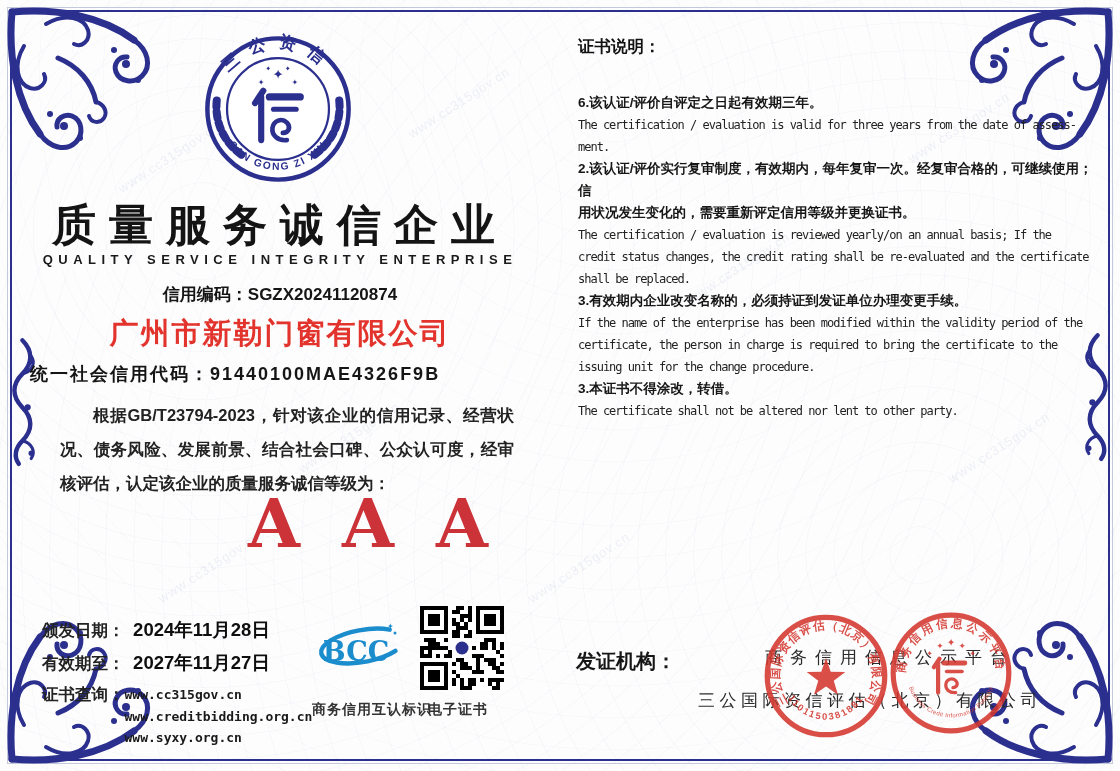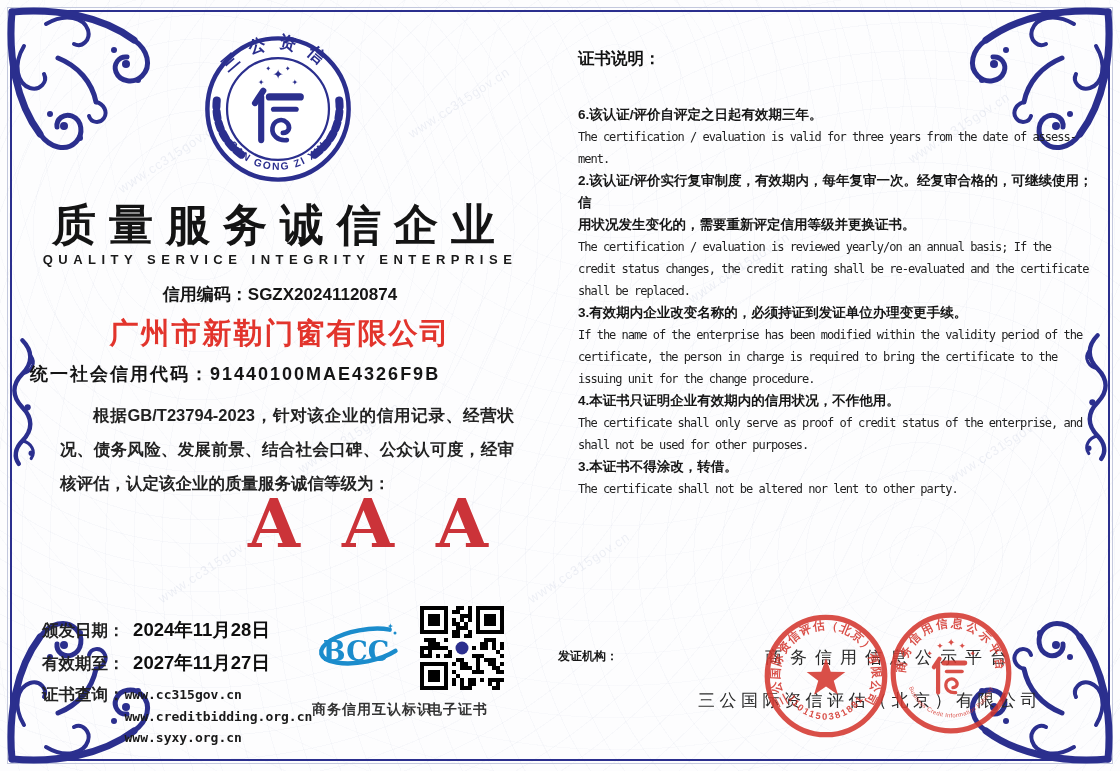--- a/index.html
+++ b/index.html
@@ -33,24 +33,24 @@
   .row-issue{top:617px;}
   .row-valid{top:650px;}
   .row-query{top:684px;display:flex;}
   .url-list{margin:0;padding:0;list-style:none;font-family:"DejaVu Sans Mono",monospace;font-size:13px;font-weight:600;color:#1a1a1a;line-height:21.5px;}
   .bcc-block{position:absolute;left:300px;top:616px;width:110px;text-align:center;}
   .qr-block{position:absolute;left:419px;top:606px;width:86px;text-align:center;}
   .small-caption{position:absolute;top:701px;font-size:14px;color:#333;font-weight:600;letter-spacing:1px;white-space:nowrap;}
   .cap-bcc{left:312px;}
   .cap-qr{left:428px;}
   .right-col{position:absolute;left:578px;top:36px;width:522px;}
-  .instr-heading{font-size:16.5px;font-weight:700;color:#111;margin:12px 0 34px 0;}
+  .instr-heading{font-size:16.5px;font-weight:700;color:#111;margin:0 0 34px 0;}
   .instr-item .zh{font-size:13.5px;font-weight:600;color:#161616;line-height:22px;white-space:pre-line;}
   .instr-item .en{font-family:"DejaVu Sans Mono",monospace;font-size:12px;letter-spacing:-1px;color:#222;line-height:22px;white-space:pre-line;}
-  .issuer-label{position:absolute;left:558px;top:648px;font-size:12px;font-weight:600;color:#161616;text-align:right;}
+  .issuer-label{position:absolute;left:576px;top:648px;font-size:20px;font-weight:600;color:#161616;text-align:right;}
   .issuer-line1{position:absolute;left:765px;top:646px;font-size:17px;letter-spacing:8px;color:#2a2a2a;font-weight:500;white-space:nowrap;z-index:1;}
   .issuer-line2{position:absolute;left:698px;top:689px;font-size:17px;letter-spacing:4.5px;color:#2a2a2a;font-weight:500;white-space:nowrap;z-index:1;}
   .seal{position:absolute;opacity:.87;z-index:2;}
   .seal1{left:762px;top:612px;}
   .seal2{left:888px;top:610px;}
   .svgdefs{position:absolute;width:0;height:0;overflow:hidden;}
 </style>
 </head>
 <body>
 
@@ -345,25 +345,20 @@
 credit status changes, the credit rating shall be re-evaluated and the certificate
 shall be replaced.</div>
     </div>
     <div class="instr-item">
       <div class="zh">3.有效期内企业改变名称的，必须持证到发证单位办理变更手续。</div>
       <div class="en">If the name of the enterprise has been modified within the validity period of the
 certificate, the person in charge is required to bring the certificate to the
 issuing unit for the change procedure.</div>
     </div>
     <div class="instr-item">
-      <div class="zh">4.本证书只证明企业有效期内的信用状况，不作他用。</div>
-      <div class="en">The certificate shall only serve as proof of credit status of the enterprise, and
-shall not be used for other purposes.</div>
-    </div>
-    <div class="instr-item">
       <div class="zh">3.本证书不得涂改，转借。</div>
       <div class="en">The certificate shall not be altered nor lent to other party.</div>
     </div>
   </div>
 
   <div class="issuer-label">发证机构：</div>
   <div class="issuer-line1">商务信用信息公示平台</div>
   <div class="issuer-line2">三公国际资信评估（北京）有限公司</div>
 
   <svg class="seal seal1" width="128" height="128" viewBox="0 0 170 170">

